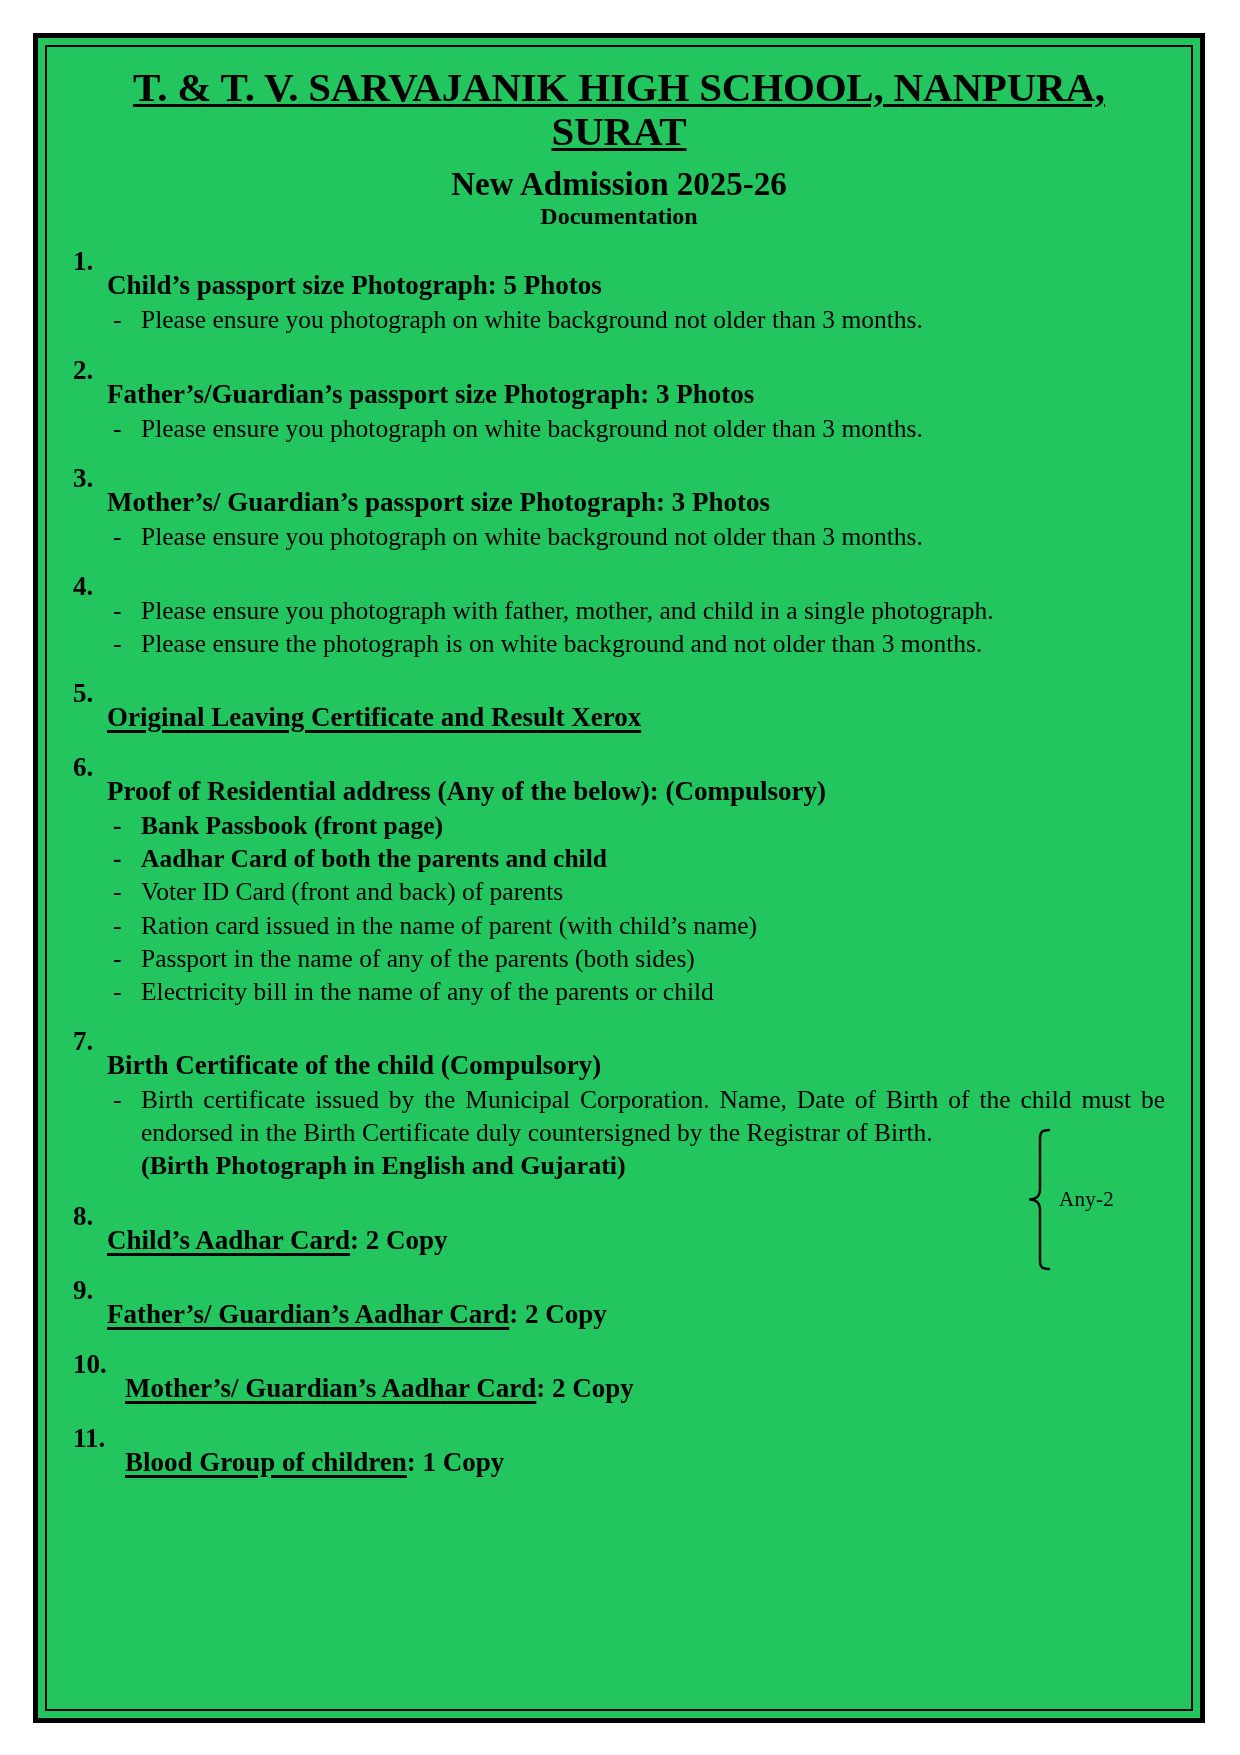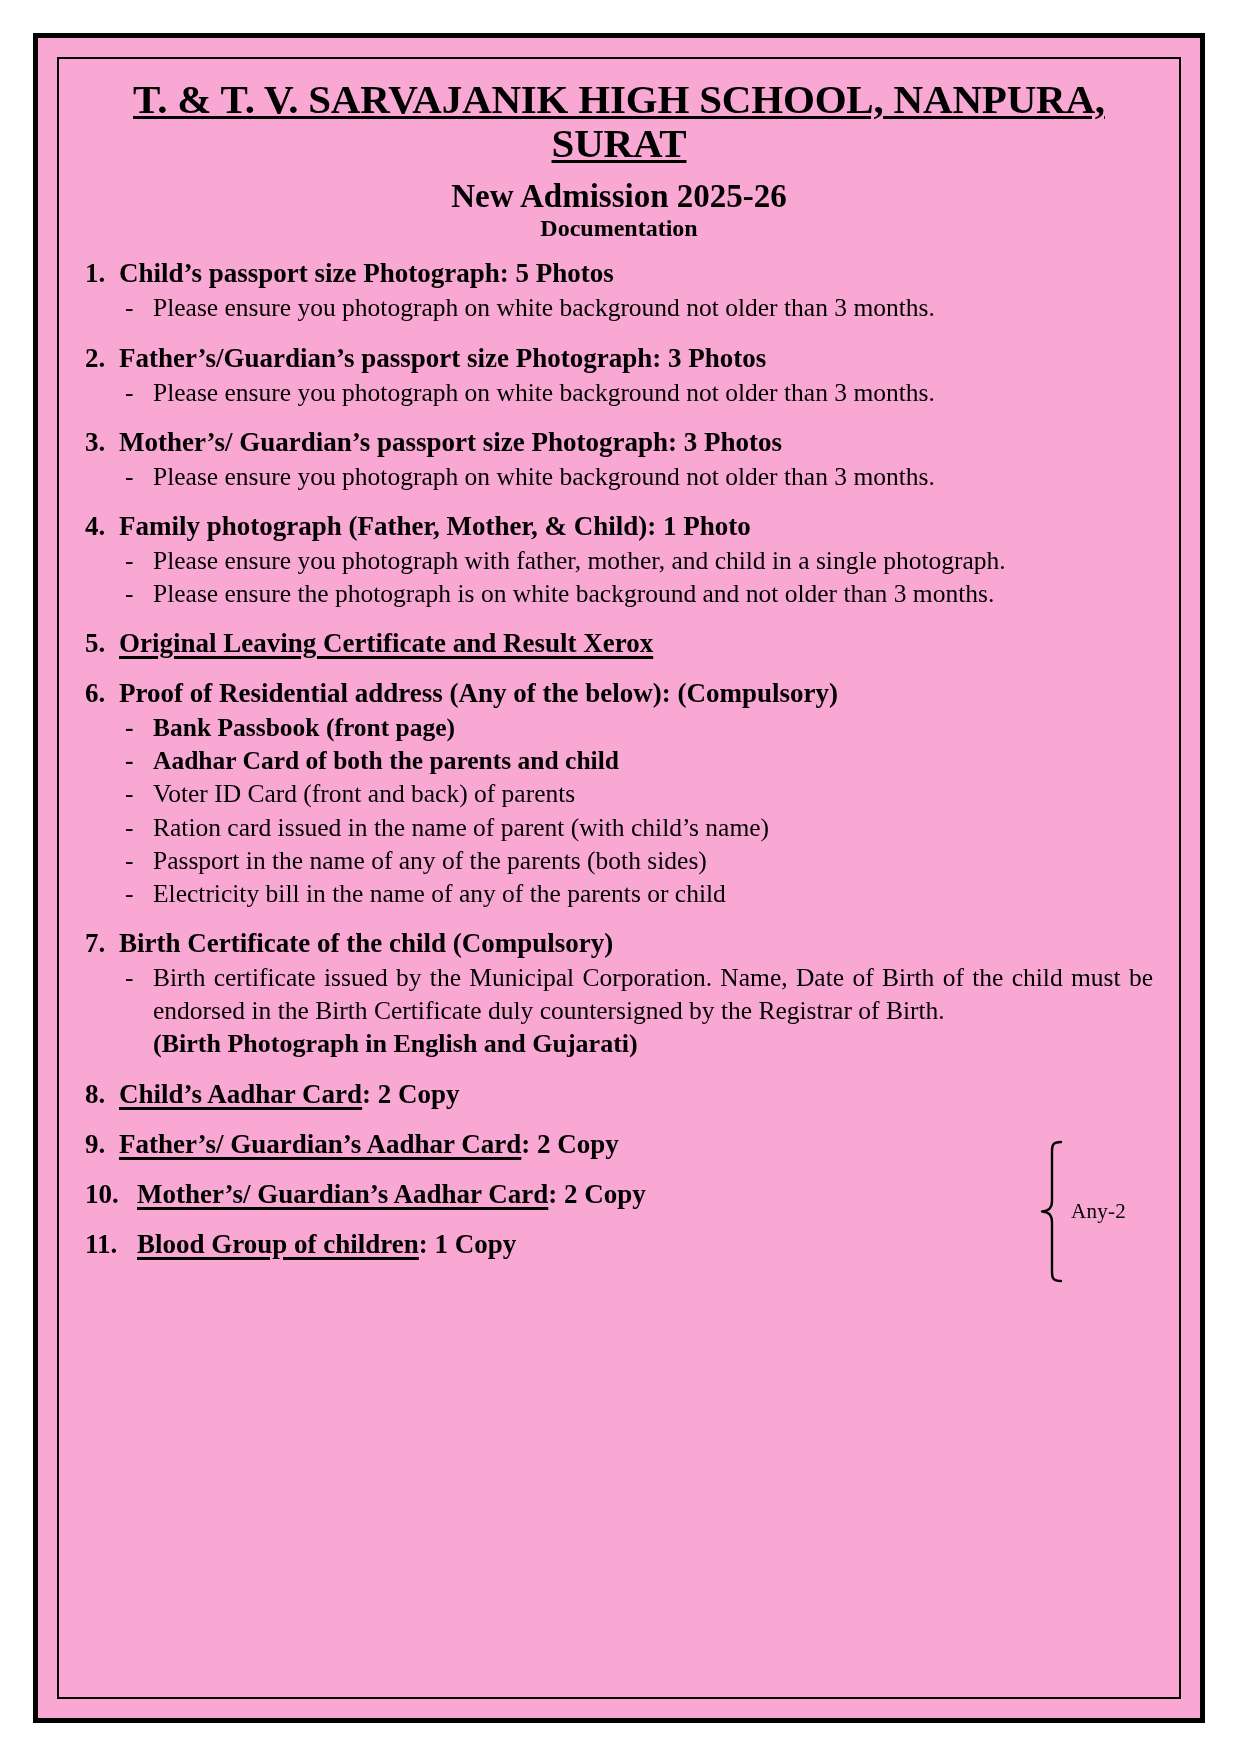--- a/index.html
+++ b/index.html
@@ -18,22 +18,22 @@
   }
 
   .page {
     position: absolute;
     left: 33px;
     top: 33px;
     width: 1172px;
     height: 1690px;
     box-sizing: border-box;
     border: 5px solid #000;
-    padding: 19px;
-    background: #f9a8d4;
+    padding: 7px;
+    background: #22c55e;
   }
   .page-inner {
     box-sizing: border-box;
     width: 100%;
     height: 100%;
     border: 2px solid #000;
     padding: 10px 26px 10px 26px;
     position: relative;
     overflow: hidden;
   }
@@ -82,21 +82,21 @@
   .item-num {
     font-size: 27px;
     font-weight: bold;
     flex: 0 0 auto;
     min-width: 34px;
     line-height: 1.26;
     white-space: pre;
   }
   .item-num.wide { min-width: 52px; }
 
-  .item-body { flex: 1 1 auto; min-width: 0; }
+  .item-body { flex: 1 1 auto; min-width: 0; margin-top: 24px; }
 
   .item-title {
     font-size: 27px;
     font-weight: bold;
     line-height: 1.26;
   }
   .item-title .uline {
     text-decoration: underline;
     text-decoration-thickness: 2.5px;
     text-underline-offset: 4px;
@@ -200,21 +200,20 @@
               <div class="sub justify">
                 <span class="dash">-</span>
                 <span class="stext">Please ensure you photograph on white background not older than 3 months.</span>
               </div>
             </div>
           </div>
         </div>
         <div class="item">
           <div class="item-num">4.</div>
           <div class="item-body">
-            <div class="item-title"><span>Family photograph (Father, Mother, &amp; Child): 1 Photo</span></div>
             <div class="subs">
               <div class="sub justify">
                 <span class="dash">-</span>
                 <span class="stext">Please ensure you photograph with father, mother, and child in a single photograph.</span>
               </div>
               <div class="sub justify">
                 <span class="dash">-</span>
                 <span class="stext">Please ensure the photograph is on white background and not older than 3 months.</span>
               </div>
             </div>

